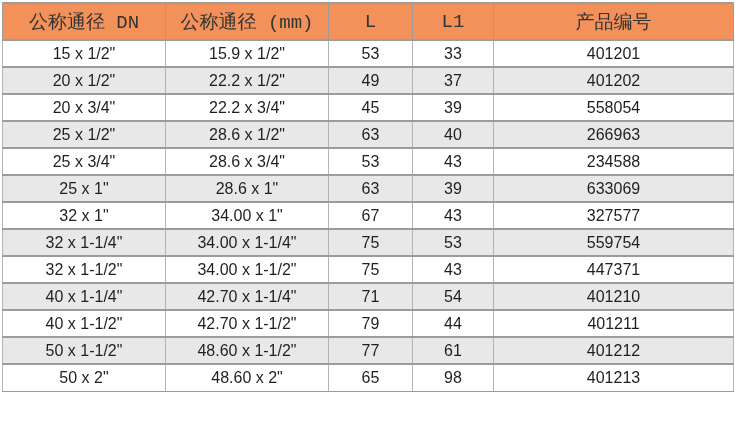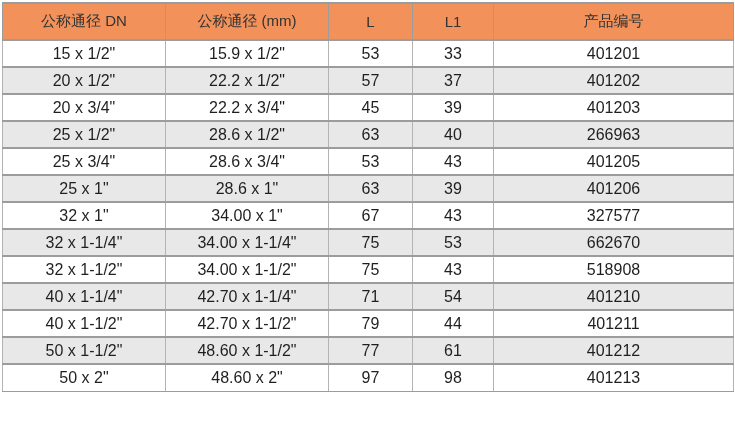--- a/index.html
+++ b/index.html
@@ -22,25 +22,26 @@
   col.c4 { width: 240px; }
   .spec-table th, .spec-table td {
     text-align: center;
     vertical-align: middle;
     overflow: hidden;
     white-space: nowrap;
   }
   .spec-table thead th {
     background: #F2915A;
     color: #333333;
-    font-size: 15px;
+    font-size: 19px;
     font-weight: normal;
     height: 37px;
     border: 1px solid #9c9c9c;
     border-top: 2px solid #9c9c9c;
+    font-family: Liberation Mono, monospace;
   }
   .spec-table tbody td {
     background: #ffffff;
     color: #1f1f1f;
     font-size: 16px;
     height: 27px;
     border-left: 1px solid #b3b3b3;
     border-right: 1px solid #b3b3b3;
     border-top: 2px solid #9c9c9c;
     border-bottom: 1px solid #9c9c9c;
@@ -72,72 +73,72 @@
         <tr>
           <td>15 x 1/2"</td>
           <td>15.9 x 1/2"</td>
           <td>53</td>
           <td>33</td>
           <td>401201</td>
         </tr>
         <tr>
           <td>20 x 1/2"</td>
           <td>22.2 x 1/2"</td>
-          <td>57</td>
+          <td>49</td>
           <td>37</td>
           <td>401202</td>
         </tr>
         <tr>
           <td>20 x 3/4"</td>
           <td>22.2 x 3/4"</td>
           <td>45</td>
           <td>39</td>
-          <td>401203</td>
+          <td>558054</td>
         </tr>
         <tr>
           <td>25 x 1/2"</td>
           <td>28.6 x 1/2"</td>
           <td>63</td>
           <td>40</td>
           <td>266963</td>
         </tr>
         <tr>
           <td>25 x 3/4"</td>
           <td>28.6 x 3/4"</td>
           <td>53</td>
           <td>43</td>
-          <td>401205</td>
+          <td>234588</td>
         </tr>
         <tr>
           <td>25 x 1"</td>
           <td>28.6 x 1"</td>
           <td>63</td>
           <td>39</td>
-          <td>401206</td>
+          <td>633069</td>
         </tr>
         <tr>
           <td>32 x 1"</td>
           <td>34.00 x 1"</td>
           <td>67</td>
           <td>43</td>
           <td>327577</td>
         </tr>
         <tr>
           <td>32 x 1-1/4"</td>
           <td>34.00 x 1-1/4"</td>
           <td>75</td>
           <td>53</td>
-          <td>662670</td>
+          <td>559754</td>
         </tr>
         <tr>
           <td>32 x 1-1/2"</td>
           <td>34.00 x 1-1/2"</td>
           <td>75</td>
           <td>43</td>
-          <td>518908</td>
+          <td>447371</td>
         </tr>
         <tr>
           <td>40 x 1-1/4"</td>
           <td>42.70 x 1-1/4"</td>
           <td>71</td>
           <td>54</td>
           <td>401210</td>
         </tr>
         <tr>
           <td>40 x 1-1/2"</td>
@@ -149,19 +150,19 @@
         <tr>
           <td>50 x 1-1/2"</td>
           <td>48.60 x 1-1/2"</td>
           <td>77</td>
           <td>61</td>
           <td>401212</td>
         </tr>
         <tr>
           <td>50 x 2"</td>
           <td>48.60 x 2"</td>
-          <td>97</td>
+          <td>65</td>
           <td>98</td>
           <td>401213</td>
         </tr>
       </tbody>
   </table>
 </div>
 
 </body></html>

